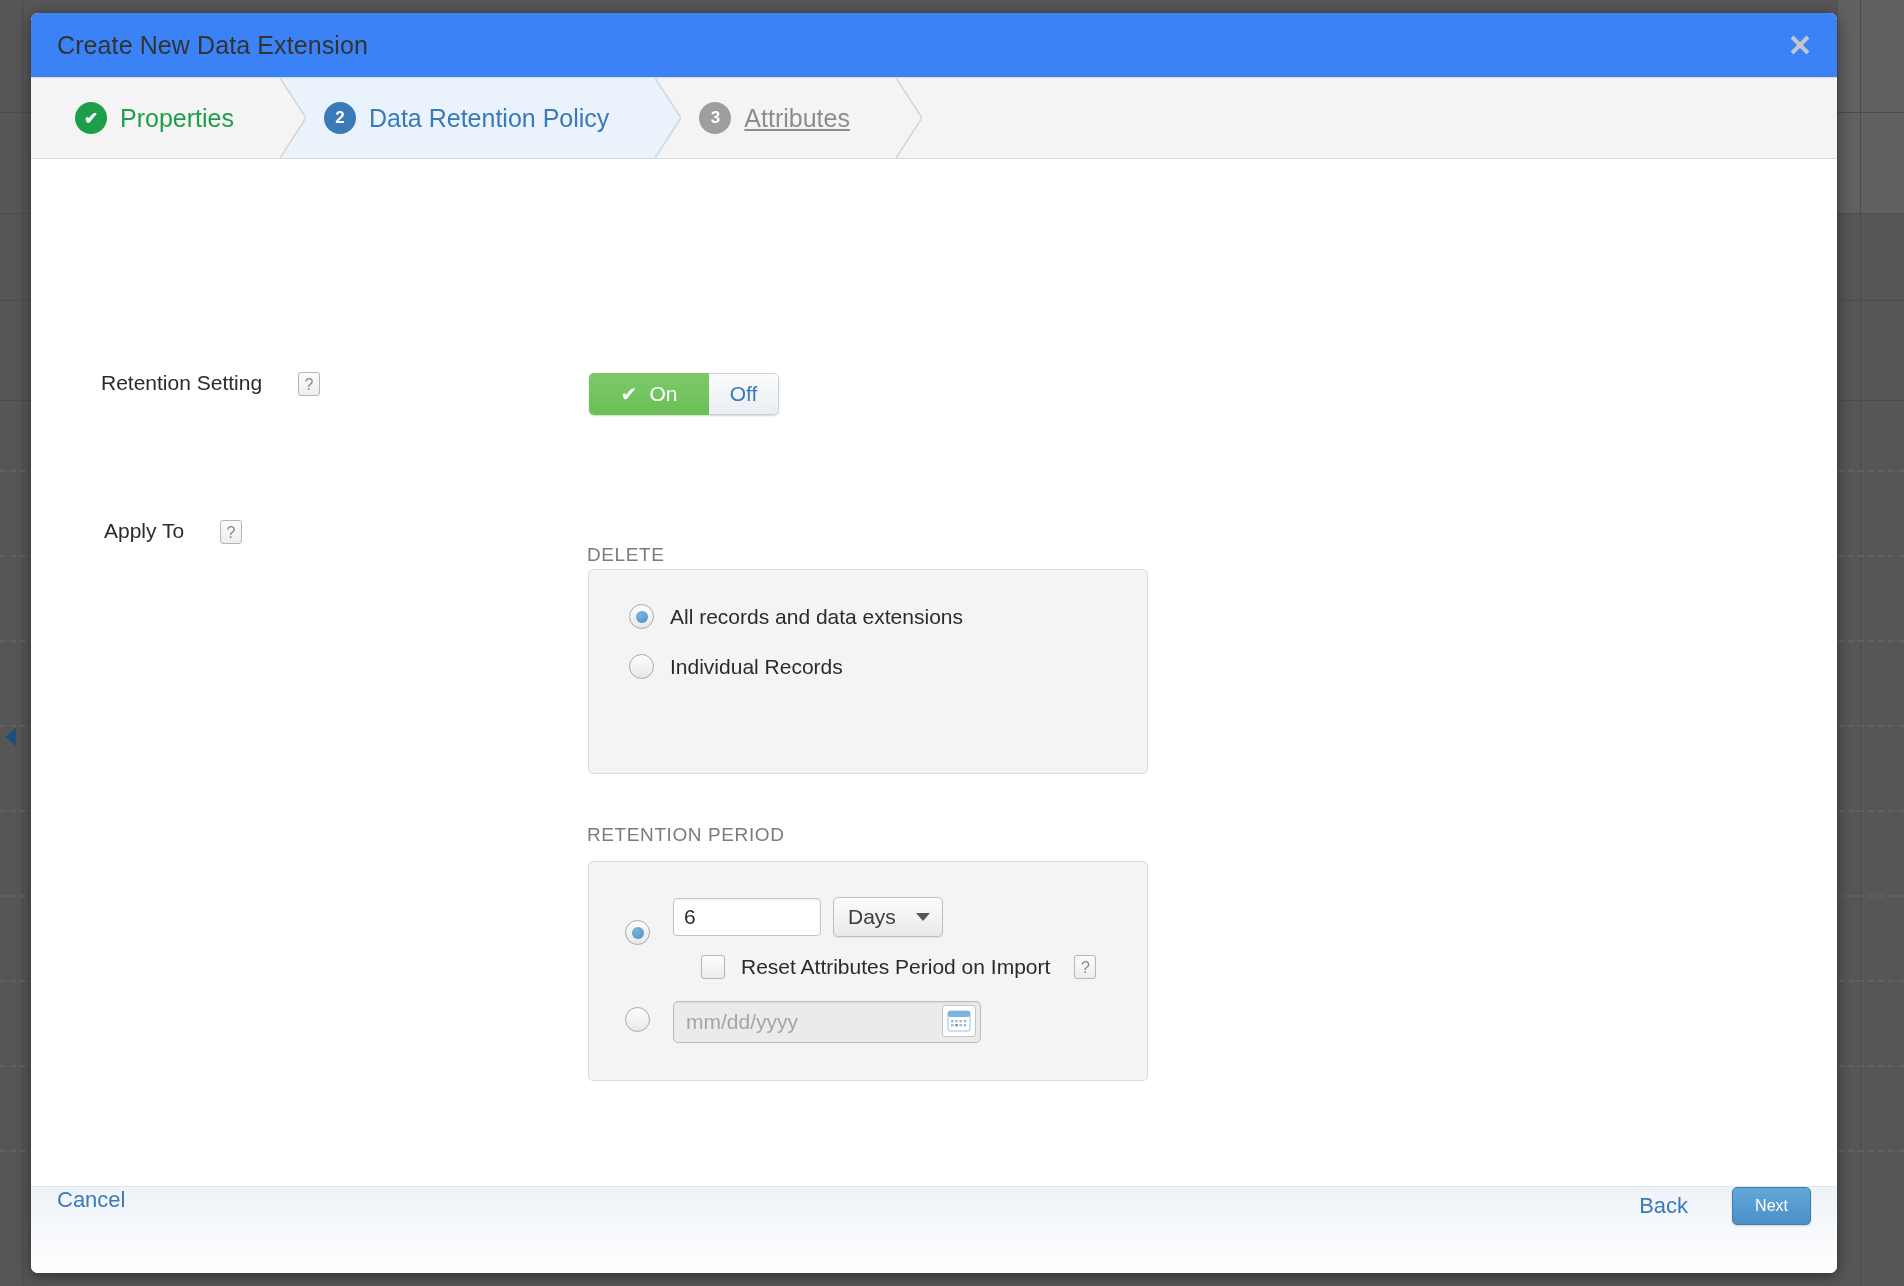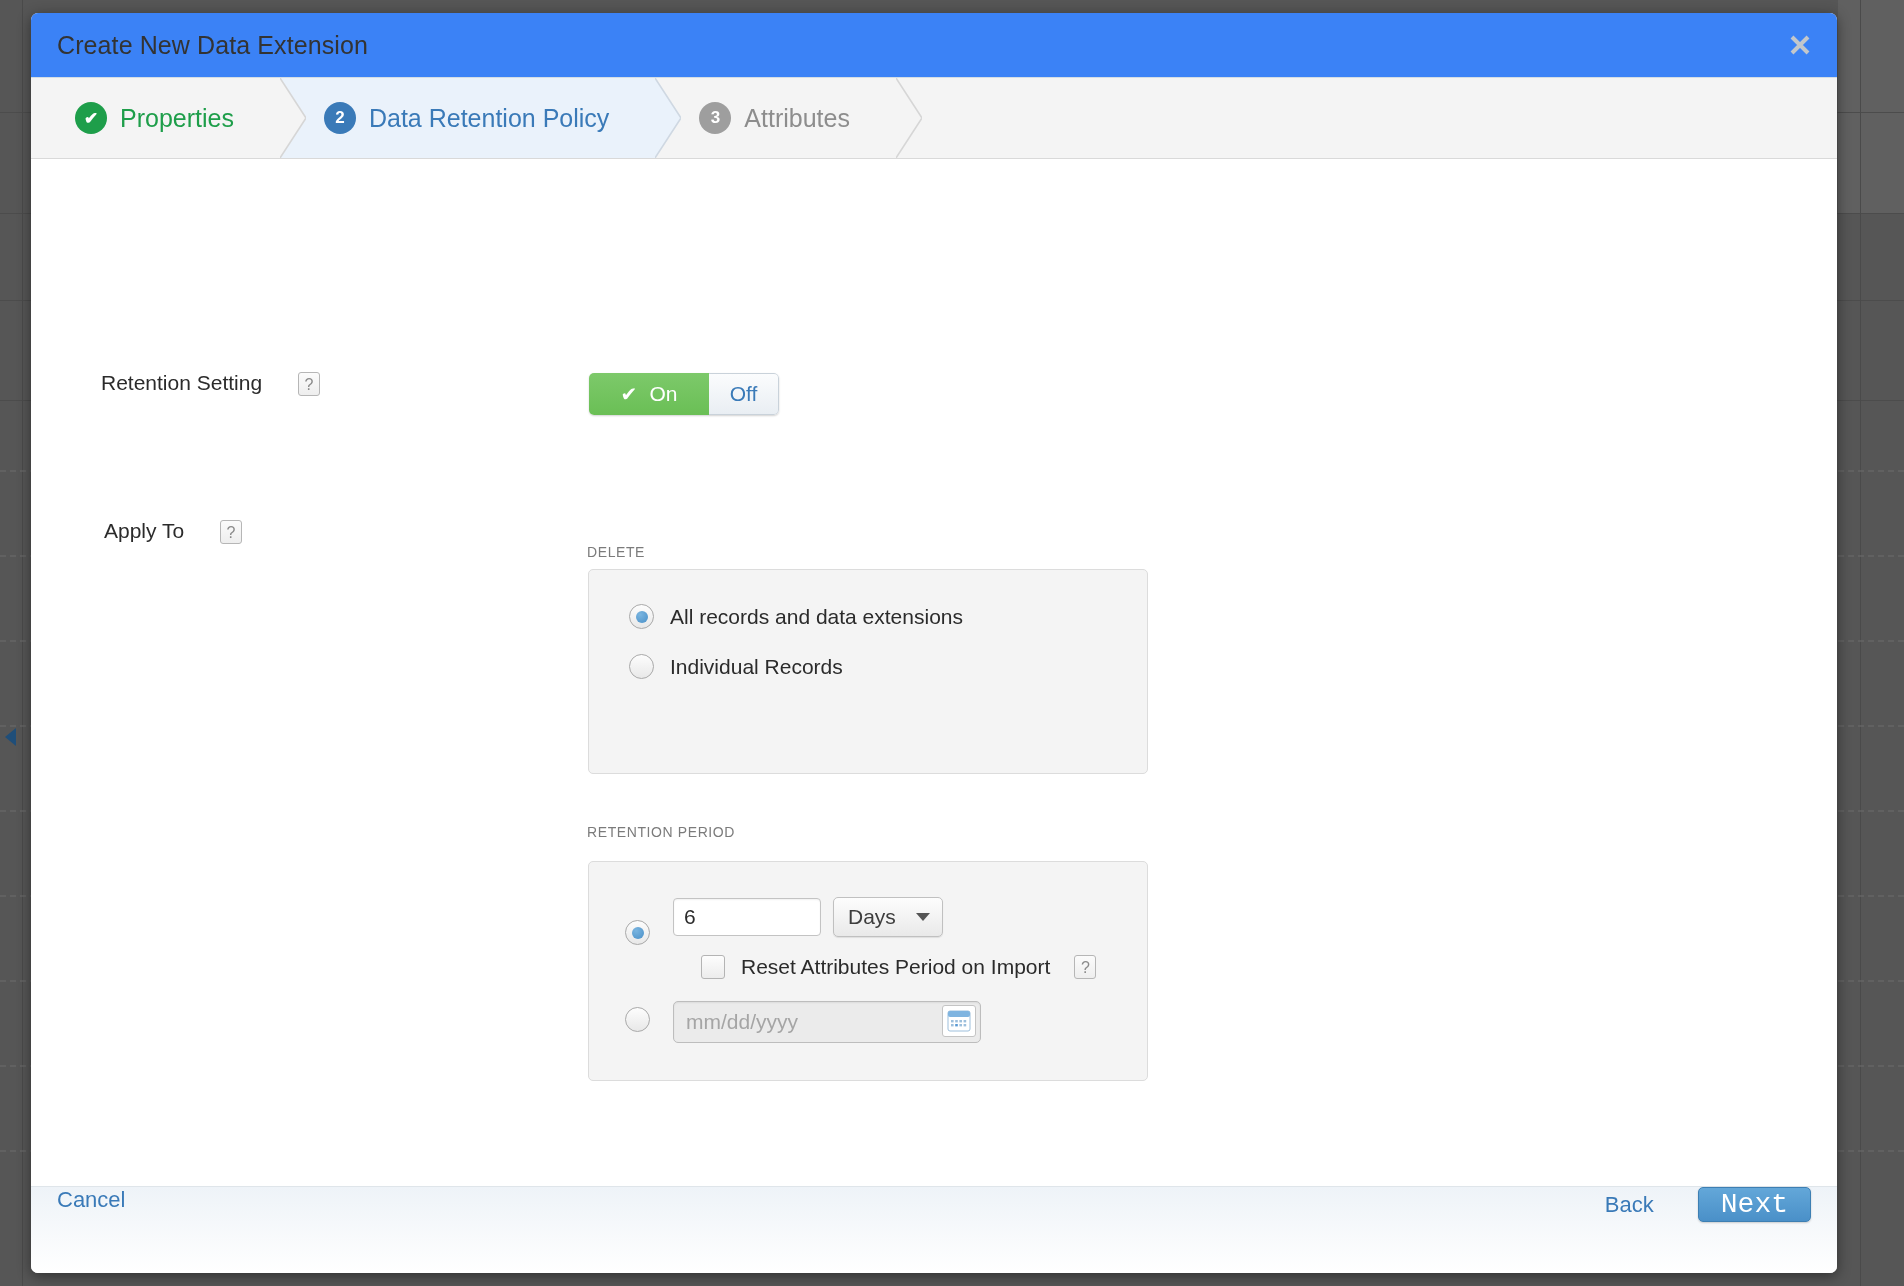--- a/index.html
+++ b/index.html
@@ -143,21 +143,21 @@
     font-size: 17px;
     font-weight: bold;
     margin-right: 13px;
     flex: 0 0 32px;
   }
   .badge-done { background: #1e9e4a; }
   .badge-active { background: #3a7ab8; }
   .badge-todo { background: #9e9e9e; }
   .step-label-done { color: #1e9e4a; }
   .step-label-active { color: #3a7ab8; }
-  .step-label-todo { color: #8d8d8d; }
+  .step-label-todo { color: #8d8d8d; text-decoration: underline; }
 
   
   .modal-body {
     flex: 1 1 auto;
     position: relative;
     background: #ffffff;
   }
 
   .field-label {
     position: absolute;
@@ -211,21 +211,21 @@
     background: linear-gradient(#fbfcfd, #e9eef3);
     color: #3a7ab8;
     border: 1px solid #c9d2da;
     border-left: none;
     border-radius: 0 5px 5px 0;
   }
 
   
   .group-caption {
     position: absolute;
-    font-size: 14px;
+    font-size: 19px;
     color: #7b7b7b;
     letter-spacing: .6px;
   }
   .group-box {
     position: absolute;
     background: #f4f4f4;
     border: 1px solid #dcdcdc;
     border-radius: 5px;
     box-sizing: border-box;
   }
@@ -362,25 +362,25 @@
     margin-left: auto;
     display: flex;
     align-items: center;
     gap: 44px;
     margin-right: 26px;
   }
   .primary-btn {
     background: linear-gradient(#63a7d9, #4a90c8);
     border: 1px solid #3d7fb3;
     color: #ffffff;
-    font-size: 28px;
-    padding: 1px 22px;
+    font-size: 16px;
+    padding: 9px 22px;
     border-radius: 5px;
     cursor: pointer;
-    font-family: Liberation Mono, monospace;
+    font-family: Liberation Sans, sans-serif;
     box-shadow: 0 1px 2px rgba(0,0,0,.18);
   }
 </style>
 </head>
 <body>
 
 <div id="backdrop">
   <div class="bg-headblock" style="left:1838px; top:0; width:66px; height:112px;"></div>
   <div class="bg-solidrow" style="top:112px;"></div>
   <div class="bg-headblock" style="left:1838px; top:113px; width:66px; height:100px;"></div>

